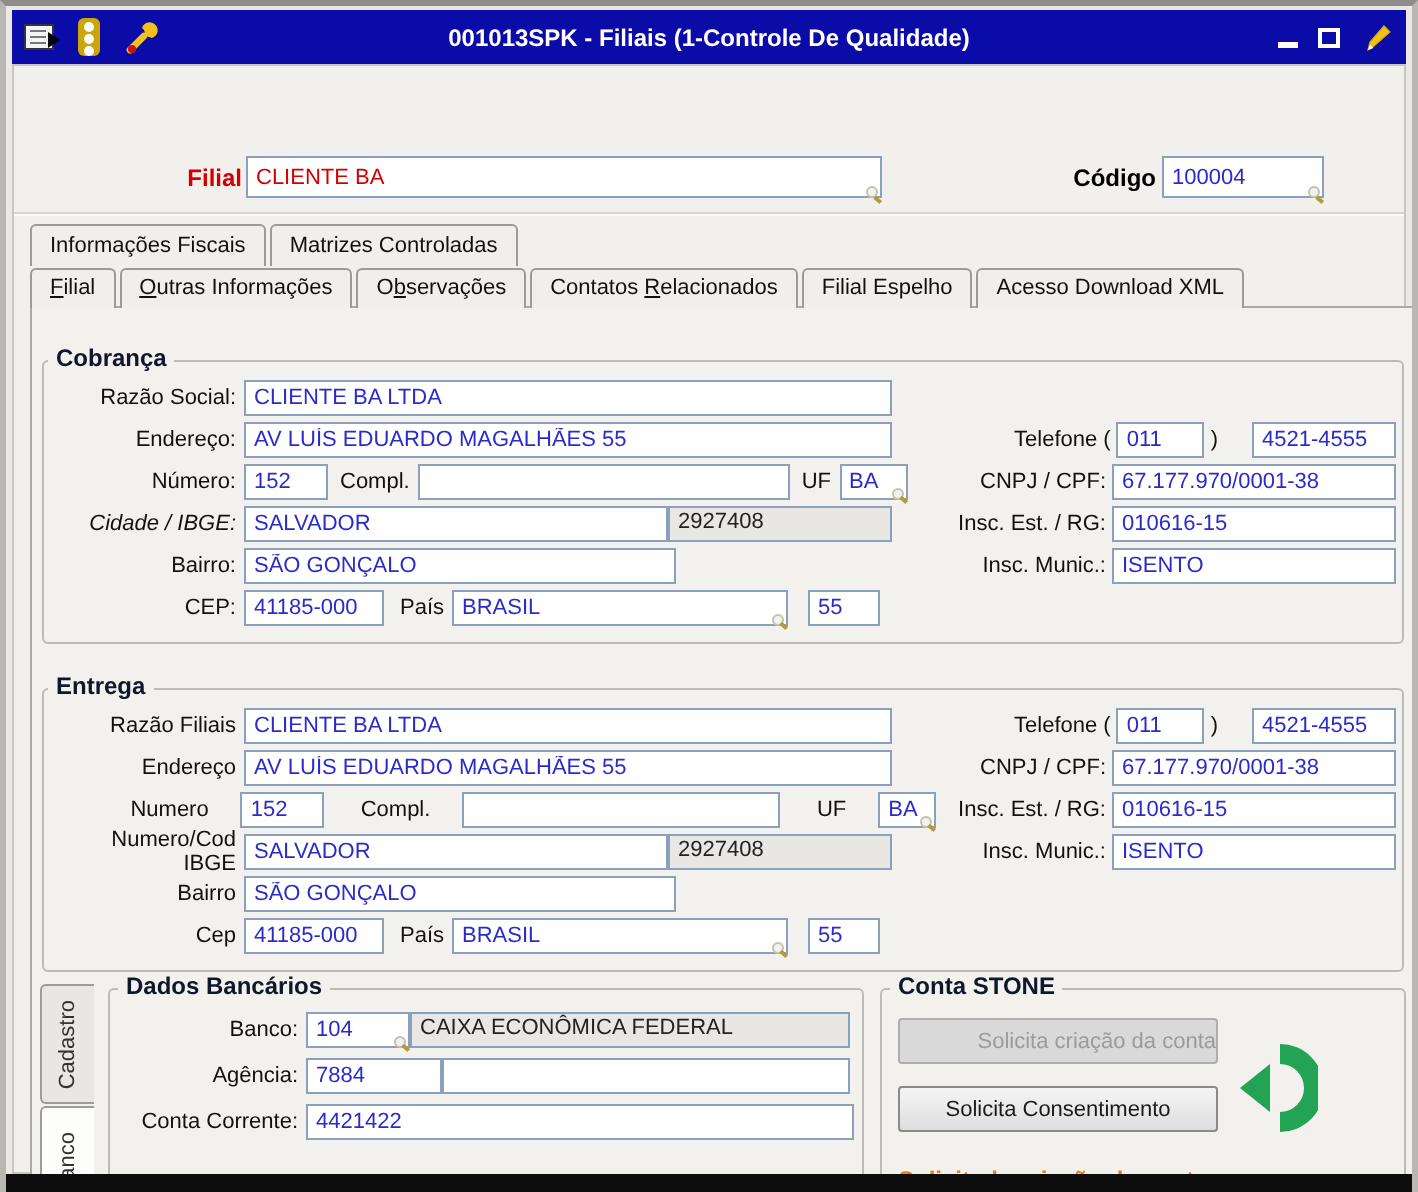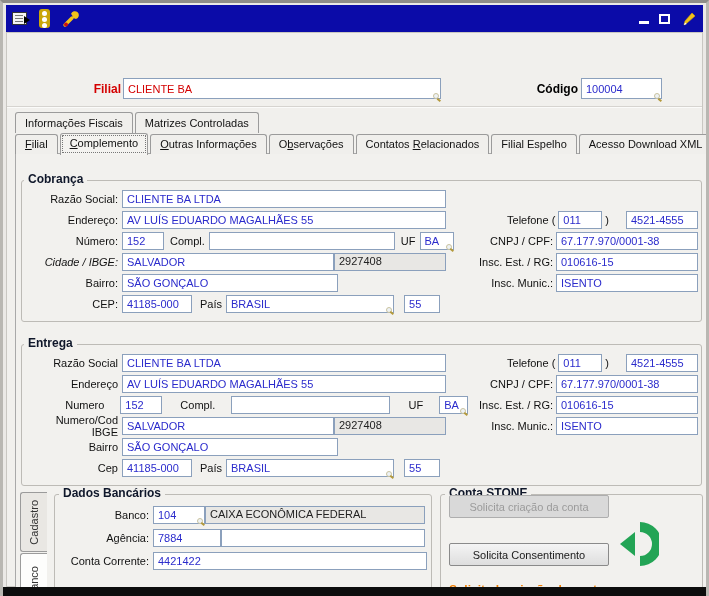--- a/index.html
+++ b/index.html
@@ -95,20 +95,21 @@
   <div class="titlebar">
     <div class="tb-icons">
       <span class="ico-form"></span>
       <span class="ico-traffic"></span>
       <svg width="18" height="18" viewBox="0 0 18 18">
         <path d="M3 15 L10 8" stroke="#f2c21a" stroke-width="3.4" stroke-linecap="round"></path>
         <path d="M9 4 a4 4 0 1 1 5 5 l-3 -1 -1 -3 z" fill="#f2c21a"></path>
         <circle cx="4" cy="14.5" r="2" fill="#cc1111"></circle>
       </svg>
     </div>
+    <div class="title">001013SPK - Filiais (1-Controle De Qualidade)</div>
     <div class="tb-right">
       <span class="ico-min"></span>
       <span class="ico-max"></span>
       <svg width="17" height="17" viewBox="0 0 17 17">
         <path d="M4 15 L5 11 L12 3 L15 6 L7 13 Z" fill="#f2c21a" stroke="#d8a800" stroke-width="0.6"></path>
         <path d="M4 15 L5 12.4 L6.8 14 Z" fill="#fff"></path>
       </svg>
     </div>
   </div>
 
@@ -125,21 +126,20 @@
       <span class="mag"></span>
     </div>
     <div class="hdr-sep"></div>
 
     <div class="tabs tabs-top" id="tabsTop">
         <span class="tab">Informações Fiscais</span>
         <span class="tab">Matrizes Controladas</span>
       </div>
     <div class="tabs tabs-main" id="tabsMain">
         <span class="tab"><u>F</u>ilial</span>
-        <span class="tab active"><u>C</u>omplemento</span>
         <span class="tab"><u>O</u>utras Informações</span>
         <span class="tab">O<u>b</u>servações</span>
         <span class="tab">Contatos <u>R</u>elacionados</span>
         <span class="tab">Filial Espelho</span>
         <span class="tab">Acesso Download XML</span>
       </div>
 
     <div class="page">
 
       <div class="gbox" style="left:5px; top:26px; width:681px; height:142px;">
@@ -201,21 +201,21 @@
         <div class="rrow" style="left:420px; top:92px; width:256px; gap:3px;">
           <span class="l">Insc. Munic.:</span>
           <input class="field" style="position: relative; width: 142px; height: 18px;" value="ISENTO">
         </div>
       </div>
 
       <div class="gbox" style="left:5px; top:190px; width:681px; height:142px;">
         <span class="glegend" style="left:2px;">Entrega</span>
 
         <div class="grow" style="left:6px; top:8px; width:440px;">
-          <span class="l" style="width:90px;">Razão Social</span>
+          <span class="l" style="width:90px;">Razão Filiais</span>
           <input class="field" style="position: relative; width: 324px; height: 18px;" value="CLIENTE BA LTDA">
         </div>
         <div class="grow" style="left:6px; top:29px; width:440px;">
           <span class="l" style="width:90px;">Endereço</span>
           <input class="field" style="position: relative; width: 324px; height: 18px;" value="AV LUÍS EDUARDO MAGALHÃES 55">
         </div>
         <div class="grow" style="left:6px; top:50px; width:440px;gap:12px;">
           <span class="l" style="width:90px;">Numero</span>
           <input class="field" style="position: relative; width: 42px; height: 18px;" value="152">
           <span class="l" style="margin-left:6px;">Compl.</span>
@@ -290,21 +290,21 @@
           <input class="field" style="position: relative; width: 204px; height: 18px;" value="">
         </div>
         <div class="grow" style="left:6px; top:56px; width:366px;">
           <span class="l" style="width:88px;">Conta Corrente:</span>
           <input class="field" style="position: relative; width: 274px; height: 18px;" value="4421422">
         </div>
       </div>
 
       <div class="gbox" style="left:424px; top:340px; width:263px; height:112px; background:#f2f1ee;">
         <span class="glegend">Conta STONE</span>
-        <button class="btn disabled" style="left:8px; top:0;" disabled="">Solicita criação da conta</button>
+        <button class="btn disabled" style="left:8px; top:14px;text-align:right;" disabled="">Solicita criação da conta</button>
         <button class="btn" style="left:8px; top:48px;">Solicita Consentimento</button>
         <svg class="stone-logo" style="left:178px; top:26px;" width="40" height="46" viewBox="0 0 40 46">
           <polygon points="1,23 16,11 16,35" fill="#23a455"></polygon>
           <path d="M21,1 A22,22 0 0 1 21,45 L21,35 A12,12 0 0 0 21,11 Z" fill="#23a455"></path>
         </svg>
         <div class="status-orange" style="left:8px; top:88px;">Solicitada criação da conta</div>
       </div>
 
     </div>
   </div>

